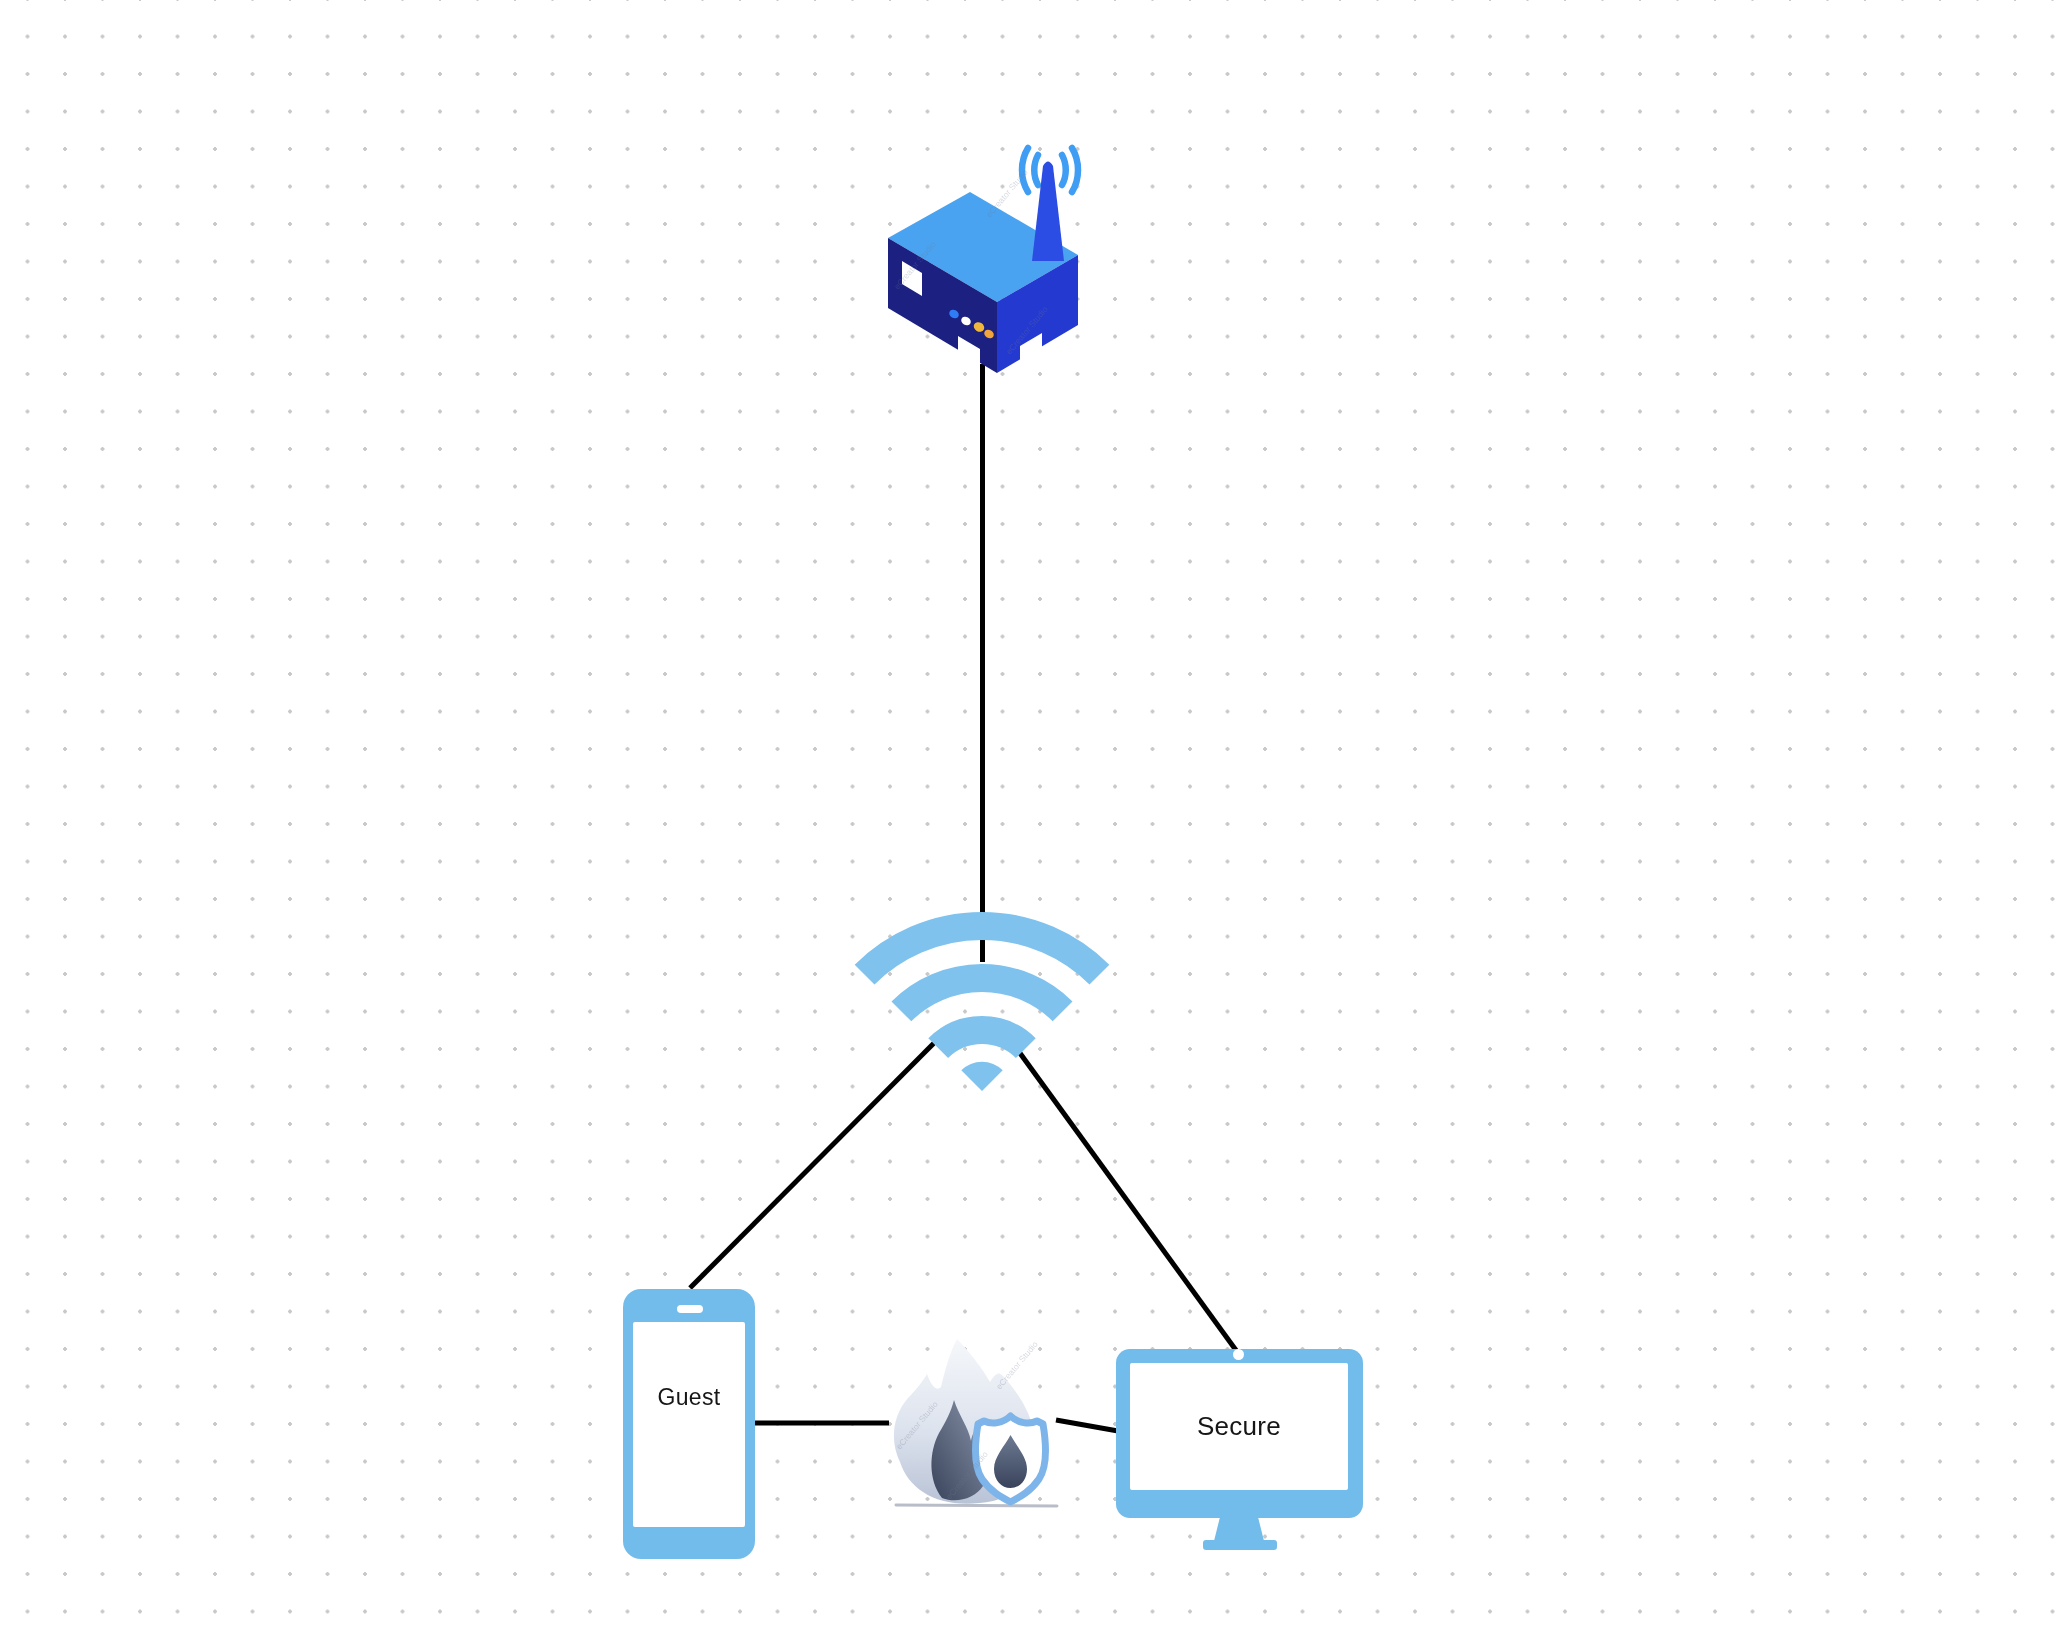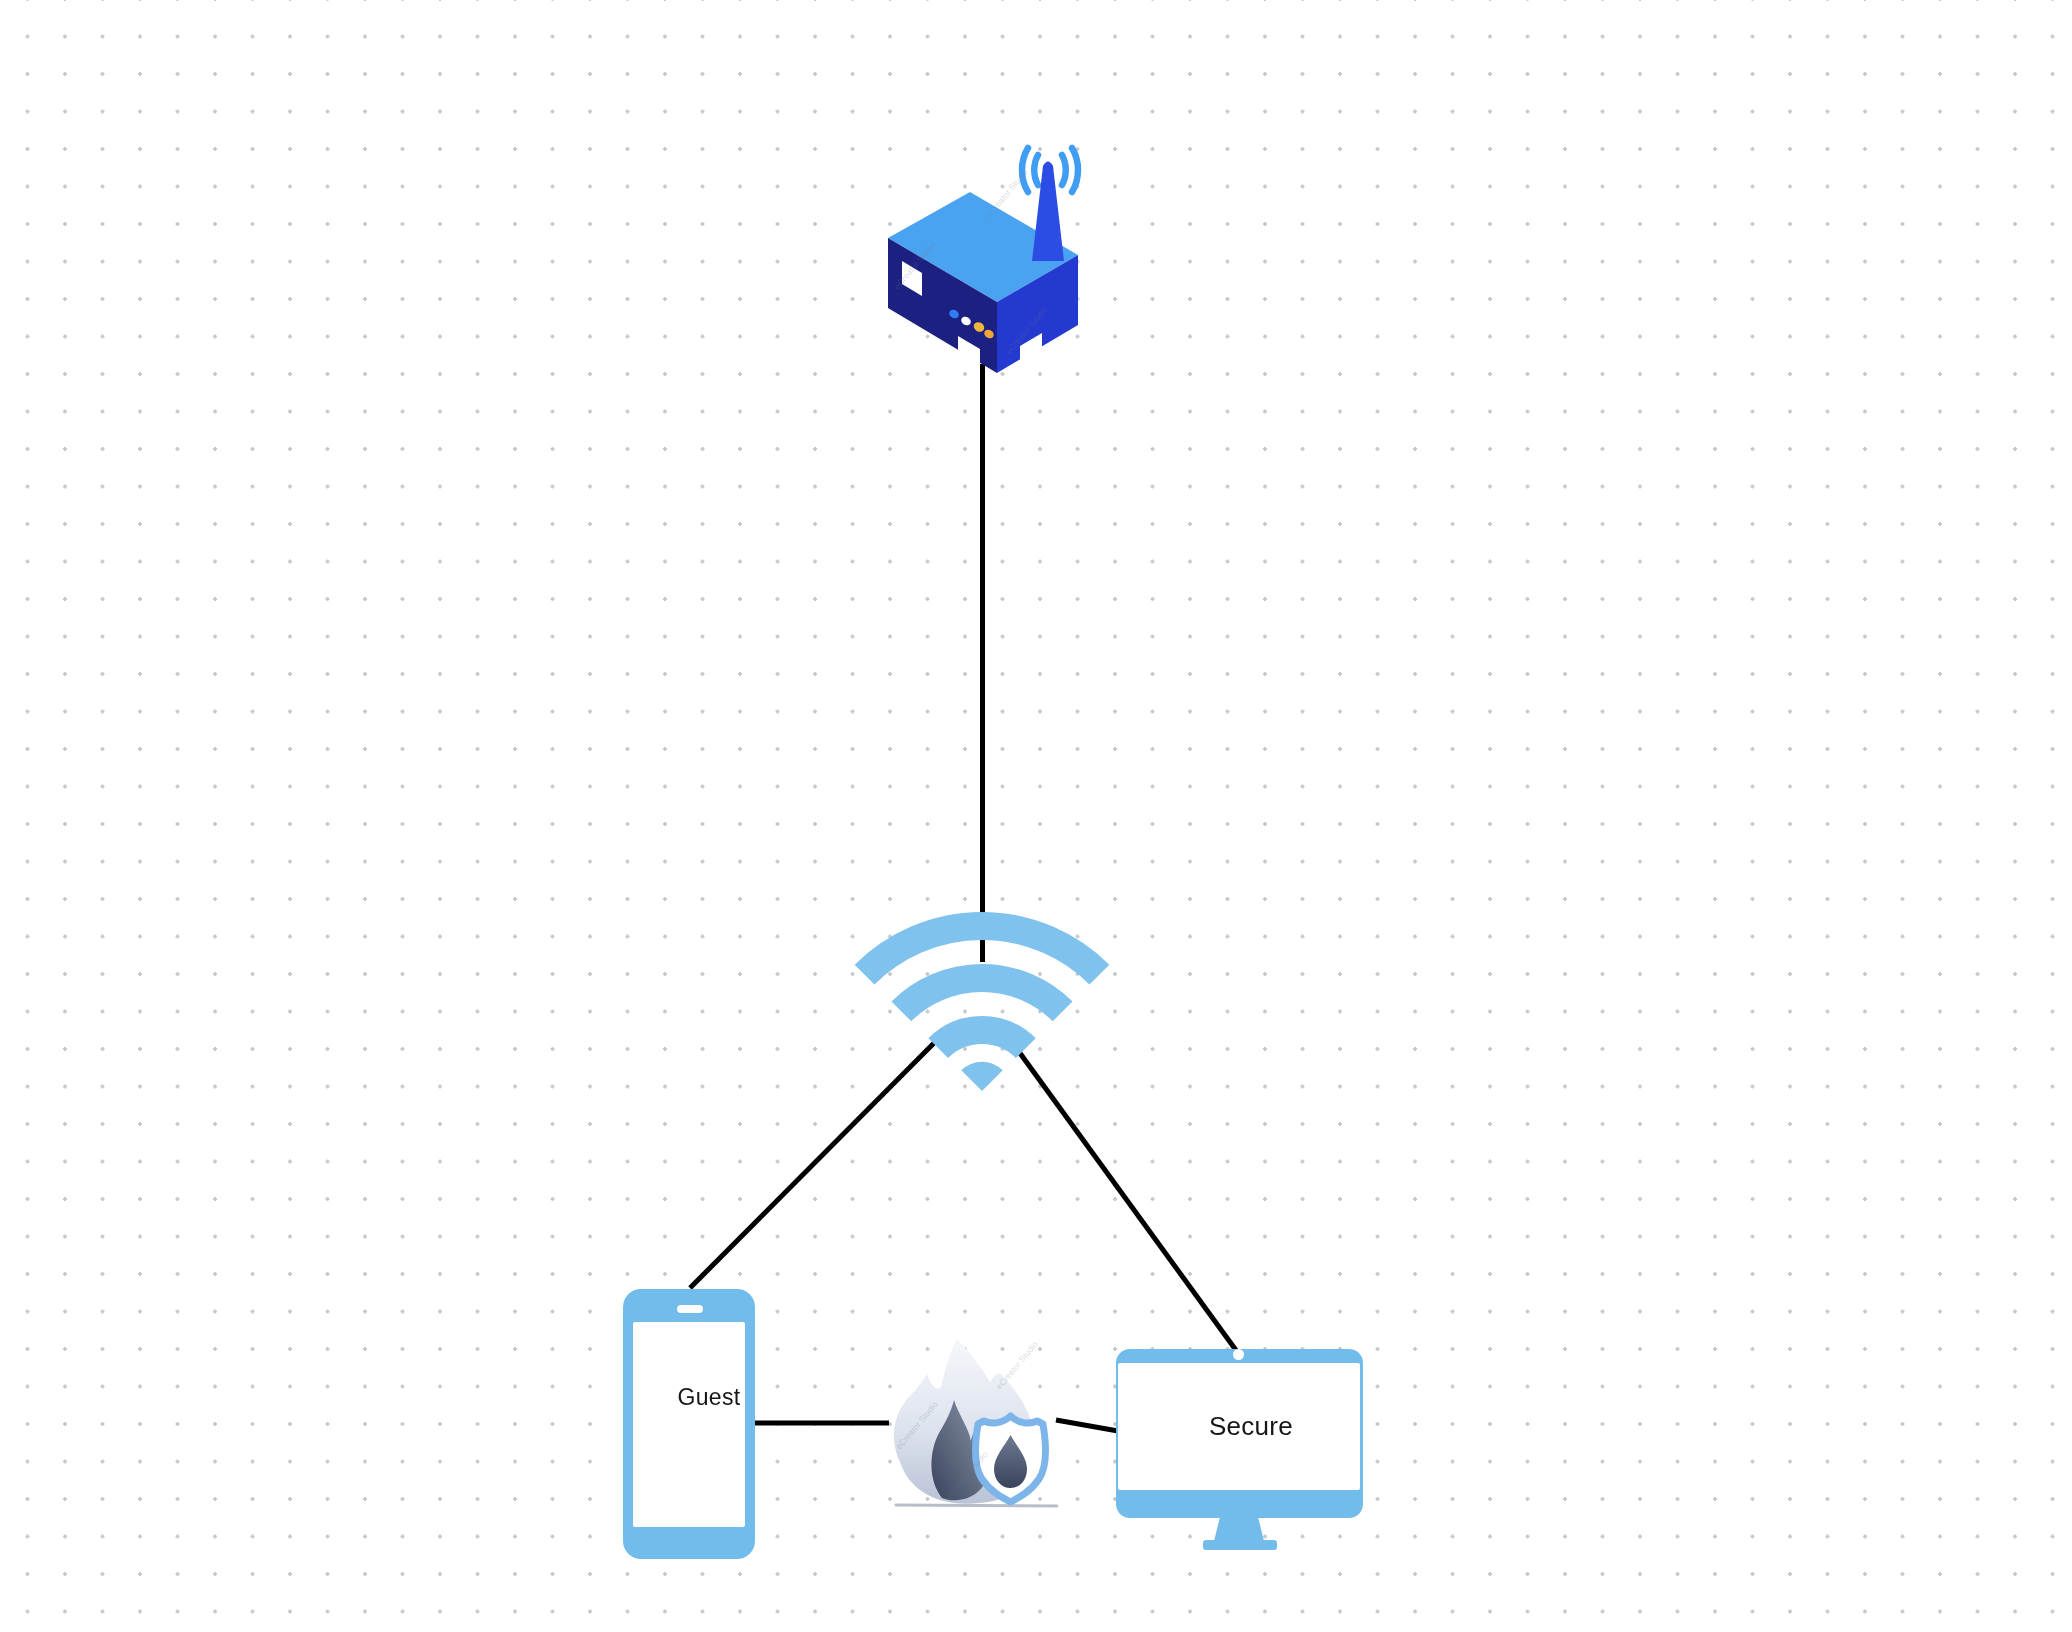--- a/index.html
+++ b/index.html
@@ -30,32 +30,32 @@
   .phone .screen{
     position:absolute;left:10px;top:33px;width:112px;height:205px;
     background:#ffffff;border-radius:2px;
   }
   .phone .speaker{
     position:absolute;left:54px;top:16px;width:26px;height:8px;
     background:#ffffff;border-radius:4px;
   }
   .phone .label{
     position:absolute;left:0;top:62px;width:100%;
-    text-align:center;font-size:23px;color:#161616;letter-spacing:0.3px;padding-left:20px;
+    text-align:center;font-size:23px;color:#161616;letter-spacing:0.3px;
   }
 
   
   .monitor{
     left:1116px;top:1349px;width:247px;height:169px;
     background:#72bcec;border-radius:14px;
   }
   .monitor .screen{
-    position:absolute;left:2px;top:14px;width:218px;height:127px;
+    position:absolute;left:14px;top:14px;width:218px;height:127px;
     background:#ffffff;border-radius:2px;
-    display:flex;align-items:center;justify-content:center;padding-left:24px;
+    display:flex;align-items:center;justify-content:center;
   }
   .monitor .label{font-size:26px;color:#161616;letter-spacing:0.3px;}
   .monitor .endpoint{
     position:absolute;left:117px;top:0px;width:11px;height:11px;
     background:#ffffff;border-radius:50%;
   }
   .stand-neck{
     left:1214px;top:1517px;width:50px;height:24px;background:#72bcec;
     clip-path:polygon(12% 0,88% 0,100% 100%,0 100%);
   }

